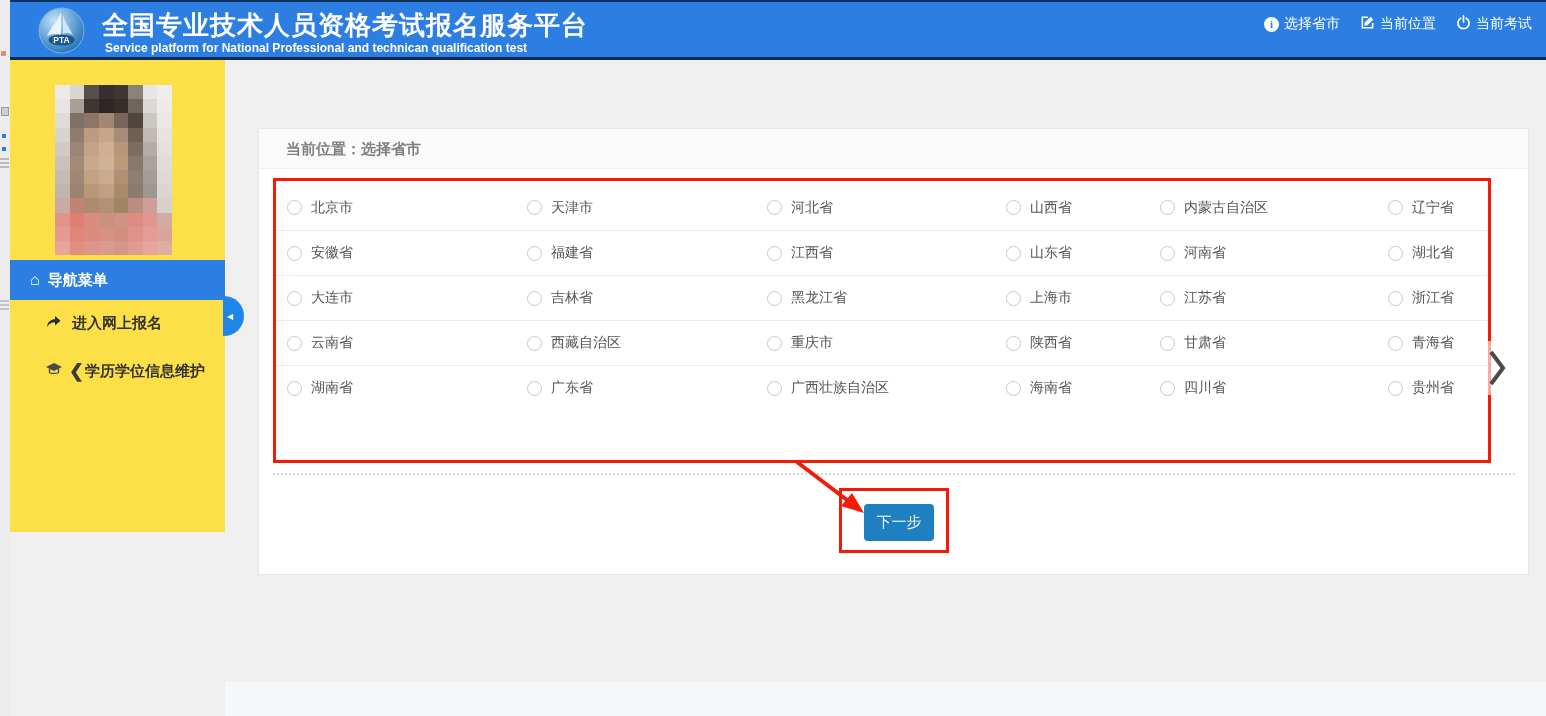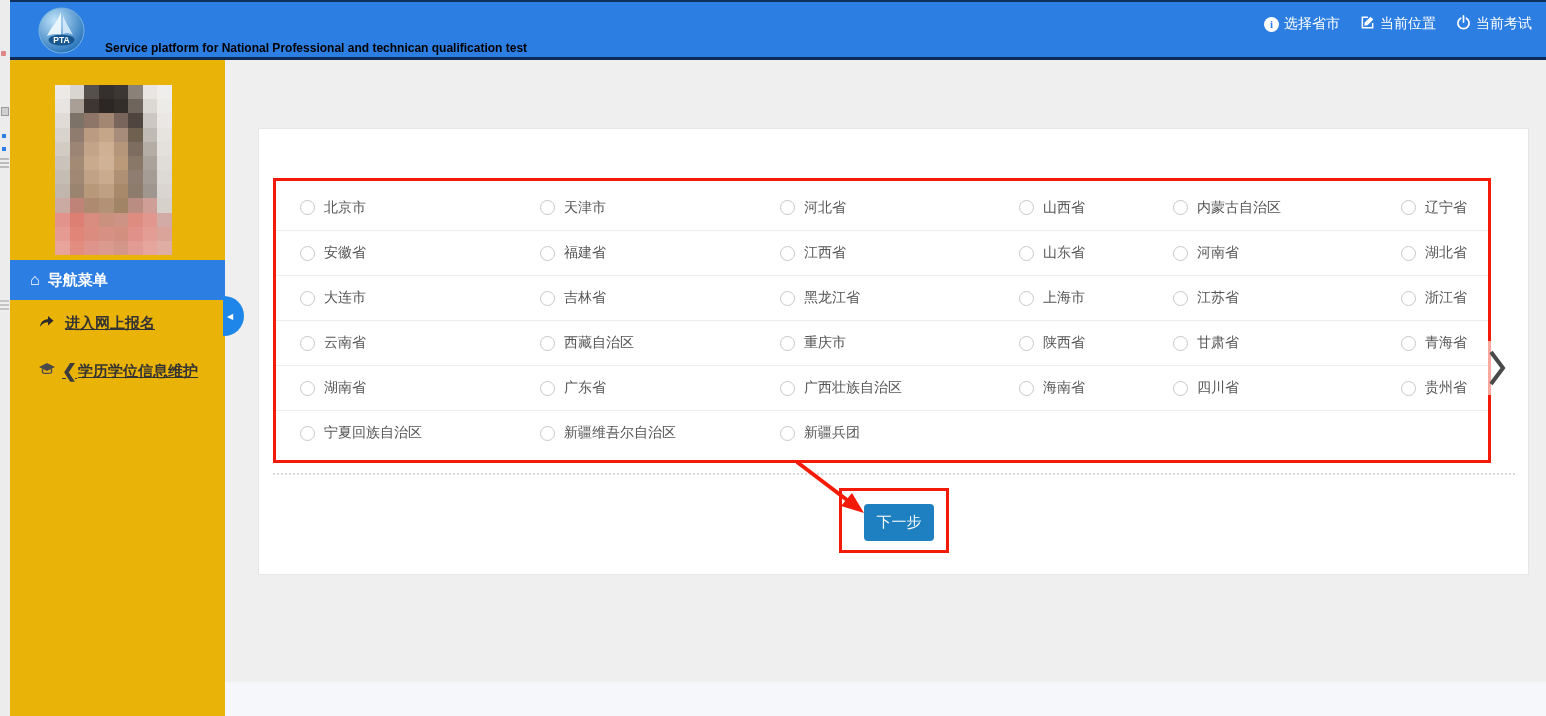--- a/index.html
+++ b/index.html
@@ -14,34 +14,34 @@
   .edge-strip { position:absolute; left:0; top:0; width:10px; height:716px; background:#ececec; z-index:5; }
   .edge-strip .mark { position:absolute; }
   
   .header {
     position:absolute; left:10px; top:0; width:1536px; height:60px;
     background:#2c7ee2;
     border-top:2px solid #10305c; border-bottom:3px solid #0b2a55;
   }
   .logo { position:absolute; left:28px; top:5px; width:47px; height:47px; }
   .h-title { position:absolute; left:92px; top:6px; font-size:26px; font-weight:bold; color:#fff; letter-spacing:1px; }
-  .h-sub { position:absolute; left:95px; top:39px; font-size:12px; font-weight:bold; color:#000000; }
+  .h-sub { position:absolute; left:95px; top:39px; font-size:12px; font-weight:bold; color:#ffffff; }
   .h-links { position:absolute; right:14px; top:13px; display:flex; gap:20px; align-items:center; }
   .h-link { display:flex; align-items:center; gap:5px; color:#fff; font-size:14px; cursor:pointer; }
   .ico-info { display:inline-flex; width:15px; height:15px; border-radius:50%; background:#fff; color:#2c7ee2;
               font-size:11px; font-weight:bold; align-items:center; justify-content:center; font-family:"Liberation Serif",serif; }
   
-  .sidebar { position:absolute; left:10px; top:60px; width:215px; height:656px; background:#eab308; }
+  .sidebar { position:absolute; left:10px; top:60px; width:215px; height:472px; background:#fde047; }
   .photo { position:absolute; left:45px; top:25px; width:117px; height:170px; display:grid;
            grid-template-columns:repeat(8,1fr); grid-template-rows:repeat(12,1fr); overflow:hidden; }
   .nav-head { position:absolute; left:0; top:200px; width:215px; height:40px; background:#2c7ee2;
               color:#fff; font-size:15px; font-weight:bold; line-height:40px; padding-left:20px; }
   .nav-head .home { font-size:16px; margin-right:8px; }
-  .nav-item { position:absolute; left:0; width:215px; height:26px; display:flex; align-items:center;
-              padding-left:28px; gap:10px; font-size:15px; font-weight:bold; color:#333; cursor:pointer;text-decoration:underline; }
+  .nav-item { position:absolute; left:7px; width:215px; height:26px; display:flex; align-items:center;
+              padding-left:28px; gap:10px; font-size:15px; font-weight:bold; color:#333; cursor:pointer; }
   .nav-item-1 { top:250px; }
   .nav-item-2 { top:298px; gap:4px; }
   .nav-item svg { flex:0 0 auto; }
   .stray-chevron { font-size:18px; font-weight:bold; color:#3c3c3c; margin:0 -3px 0 2px; }
   
   .handle { position:absolute; left:223px; top:296px; width:21px; height:40px; background:#1d86e8;
             border-radius:0 20px 20px 0; z-index:6; display:flex; align-items:center; cursor:pointer; }
   .handle span { color:#fff; font-size:8px; margin-left:4px; }
   
   .content { position:absolute; left:225px; top:60px; width:1321px; height:656px; background:#efefef; }
@@ -51,21 +51,21 @@
   .blur-name { width:82px; height:26px; margin:0 10px; border-radius:2px;
                background:linear-gradient(135deg,#f6e4e4,#efd3d2 60%,#f8ecec); filter:blur(1.5px); }
   .welcome .region { margin-left:32px; }
   .panel { position:absolute; left:33px; top:68px; width:1271px; height:447px; background:#fff;
            border:1px solid #e6e6e6; }
   .crumb { height:40px; line-height:40px; padding-left:27px; font-size:15px; font-weight:bold;
            color:#808080; background:#fbfbfb; border-bottom:1px solid #f0f0f0; }
   .red-box { position:absolute; left:14px; top:49px; width:1218px; height:285px;
              border:3px solid #f31b08; padding-top:4px; }
   .prov-row { height:45px; display:grid; grid-template-columns:240px 240px 239px 154px 228px 1fr;
-              padding-left:24px; align-items:center; }
+              padding-left:11px; align-items:center; }
   .prov-row + .prov-row { border-top:1px solid #ececec; }
   .prov-cell { display:flex; align-items:center; gap:9px; cursor:pointer; }
   .radio { width:15px; height:15px; border-radius:50%; border:1px solid #c8c8c8; background:#fff; flex:0 0 auto; }
   .prov-label { font-size:14px; color:#555; }
   .dotted-sep { position:absolute; left:14px; top:344px; width:1242px; border-top:2px dotted #d8d8d8; }
   .annotation { position:absolute; left:27px; top:350px; font-size:19px; color:#f31b08; }
   .arrow-svg { position:absolute; left:530px; top:330px; }
   .btn-redrect { position:absolute; left:580px; top:359px; width:110px; height:65px; border:3px solid #f31b08; }
   .next-btn { position:absolute; left:605px; top:375px; width:70px; height:37px; background:#1e7fc1;
               border:none; border-radius:4px; color:#fff; font-size:15px; cursor:pointer;
@@ -95,20 +95,21 @@
             <stop offset="1" stop-color="#1f6db8"></stop>
         </radialGradient>
       </defs>
       <circle cx="23.5" cy="23.5" r="22.5" fill="url(#lg)" stroke="#76b4e2" stroke-width="1"></circle>
       <path d="M23 5 C20 14 13 20 9 29 C15 26.5 20 26.5 23 28.5 Z" fill="#eef7fd" opacity="0.95"></path>
       <path d="M25 8 C27 15 31 20 35 28 C30 25.5 27 25.5 25 27.5 Z" fill="#d5eafa" opacity="0.9"></path>
       <ellipse cx="23.5" cy="33" rx="13" ry="5.5" fill="#17578f"></ellipse>
       <text x="23.5" y="36" text-anchor="middle" font-size="8.5" font-weight="bold" fill="#fff" font-family="Liberation Sans, sans-serif">PTA</text>
     </svg>
   </div>
+  <div class="h-title">全国专业技术人员资格考试报名服务平台</div>
   <div class="h-sub">Service platform for National Professional and technican qualification test</div>
   <div class="h-links">
     <div class="h-link">
       <span class="ico-info">i</span>
       <span>选择省市</span>
     </div>
     <div class="h-link">
       <span>
         <svg width="15" height="15" viewBox="0 0 16 16">
           <path d="M13.5 8.5v5h-11v-11h6" fill="none" stroke="#fff" stroke-width="1.6"></path>
@@ -252,20 +253,21 @@
 </div>
 
 <div class="handle">
   <span>◀</span>
 </div>
 
 <div class="content">
 
 
   <div class="panel">
+    <div class="crumb">当前位置：选择省市</div>
 
     <div class="red-box">
         <div class="prov-row">
           <label class="prov-cell">
             <span class="radio"></span>
             <span class="prov-label">北京市</span>
           </label>
           <label class="prov-cell">
             <span class="radio"></span>
             <span class="prov-label">天津市</span>
@@ -382,34 +384,20 @@
             <span class="radio"></span>
             <span class="prov-label">海南省</span>
           </label>
           <label class="prov-cell">
             <span class="radio"></span>
             <span class="prov-label">四川省</span>
           </label>
           <label class="prov-cell">
             <span class="radio"></span>
             <span class="prov-label">贵州省</span>
-          </label>
-        </div>
-        <div class="prov-row">
-          <label class="prov-cell">
-            <span class="radio"></span>
-            <span class="prov-label">宁夏回族自治区</span>
-          </label>
-          <label class="prov-cell">
-            <span class="radio"></span>
-            <span class="prov-label">新疆维吾尔自治区</span>
-          </label>
-          <label class="prov-cell">
-            <span class="radio"></span>
-            <span class="prov-label">新疆兵团</span>
           </label>
         </div>
       </div>
 
     <div class="dotted-sep"></div>
 
 
     <svg class="arrow-svg" width="92" height="64" viewBox="0 0 92 64">
       <line x1="8" y1="3" x2="62" y2="44" stroke="#f31b08" stroke-width="4"></line>
       <polygon points="75,54 52,47 63,34" fill="#f31b08"></polygon>

